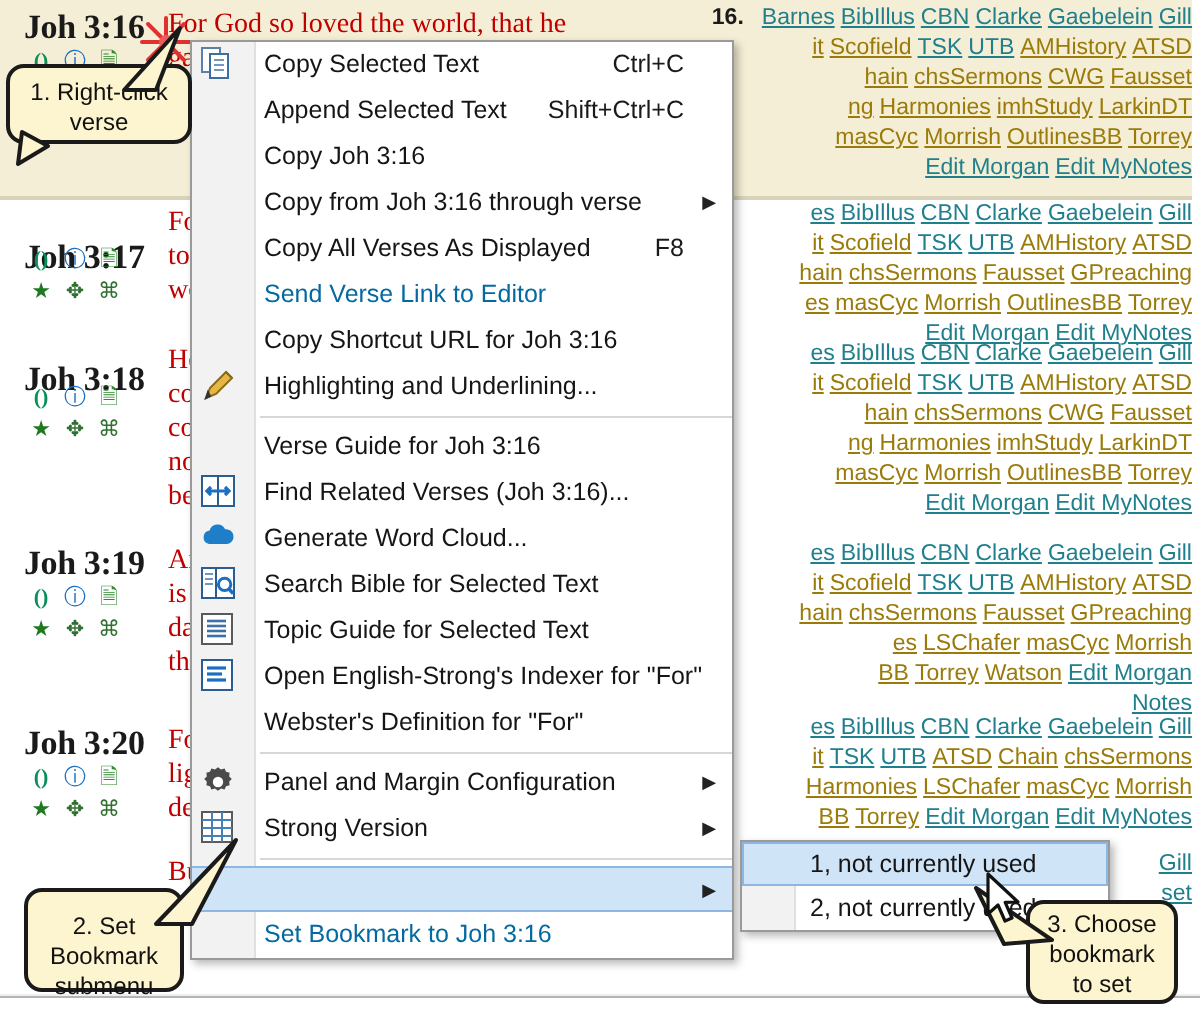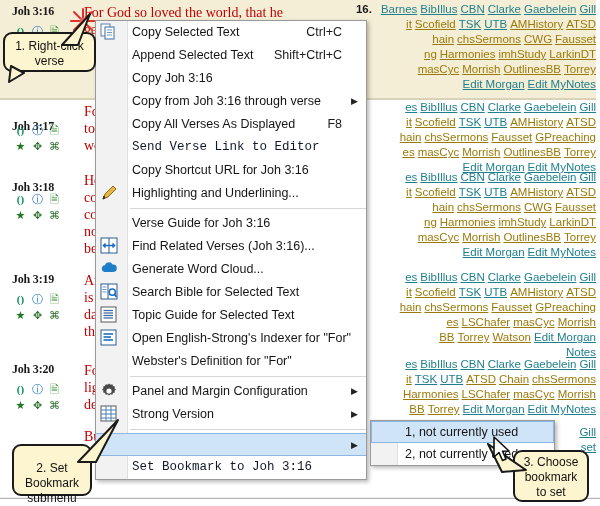--- a/index.html
+++ b/index.html
@@ -9,21 +9,21 @@
     background:#ffffff;
     position:relative;
   }
   #root{position:absolute;left:0;top:0;width:600px;height:506px;overflow:hidden;background:#fff;}
 
   
   .pane{position:absolute;left:0;top:0;width:600px;height:506px;background:#ffffff;}
   .verse-row{position:absolute;left:0;width:600px;}
   .vref{
     position:absolute;left:12px;top:0;
-    font-weight:bold;font-size:12px;color:#1a1a1a;
+    font-weight:bold;font-size:17px;color:#1a1a1a;
     font-family:"Liberation Serif", serif;
     white-space:nowrap;letter-spacing:-0.2px;
   }
   .vtext{
     position:absolute;left:84px;
     font-size:14px;color:#c00000;
     font-family:"Liberation Serif", serif;
     line-height:16px;white-space:nowrap;
   }
   .icons{position:absolute;left:12px;font-size:11px;line-height:14px;white-space:nowrap;}
@@ -62,21 +62,21 @@
     background:#f2f2f2;border-right:1px solid #e0e0e0;
   }
   .mi{
     position:relative;height:23px;line-height:23px;
     padding-left:36px;padding-right:10px;white-space:nowrap;cursor:default;
     z-index:2;
   }
   .mi .lbl{display:inline-block;}
   .mi .acc{position:absolute;right:24px;top:0;line-height:23px;color:#1a1a1a;}
   .mi .arw{position:absolute;right:8px;top:0;line-height:23px;font-size:9px;color:#222;}
-  .mi.disabled{color:#0f172a;font-family:Liberation Mono, monospace;}
+  .mi.disabled{color:#0369a1;}
   .mi.sel{background:#cfe4f7;border-top:1px solid #8db7e2;border-bottom:1px solid #8db7e2;height:21px;line-height:21px;}
   .msep{position:relative;height:1px;margin:3px 0 3px 34px;background:#d7d7d7;z-index:2;}
   .micon{position:absolute;left:4px;top:2px;width:20px;height:19px;z-index:3;}
   .micon svg{display:block;}
 
   
   .submenu{
     position:absolute;left:370px;top:420px;width:183px;
     background:#ffffff;border:1px solid #9a9a9a;
     box-shadow:2px 2px 4px rgba(0,0,0,0.28);
@@ -440,21 +440,21 @@
     <div>1. Right-click</div>
     <div>verse</div>
   </div>
   <svg class="tail" style="left:8px;top:60px;" width="24" height="24" viewBox="0 0 24 24">
     <path d="M1 22 L3 6 L16 13 Z" fill="#fdf5cf" stroke="#1a1a1a" stroke-width="2" stroke-linejoin="round"></path>
   </svg>
 
   <svg class="tail" style="left:74px;top:418px;" width="52" height="48" viewBox="0 0 52 48">
     <path d="M4 44 L44 2 L22 44 Z" fill="#fdf5cf" stroke="#1a1a1a" stroke-width="2" stroke-linejoin="round"></path>
   </svg>
-  <div class="callout" style="left:12px;top:444px;width:80px;height:52px;padding-top:15px;">
+  <div class="callout" style="left:12px;top:444px;width:80px;height:52px;padding-top:10px;">
     <div>2. Set</div>
     <div>Bookmark</div>
     <div>submenu</div>
   </div>
 
   <svg class="tail" style="left:486px;top:440px;" width="48" height="36" viewBox="0 0 48 36">
     <path d="M2 4 L40 30 L16 32 Z" fill="#fdf5cf" stroke="#1a1a1a" stroke-width="2" stroke-linejoin="round"></path>
   </svg>
   <div class="callout" style="left:513px;top:450px;width:76px;height:52px;padding-top:3px;">
     <div>3. Choose</div>

